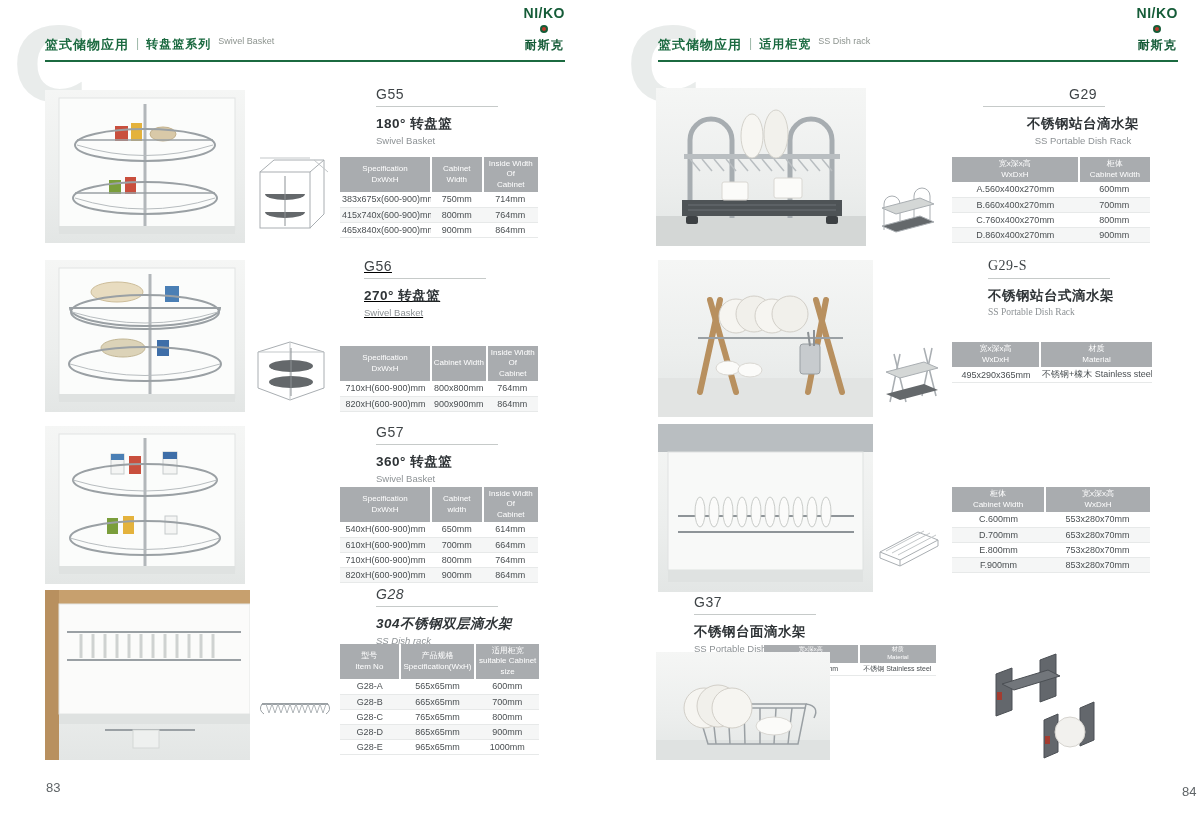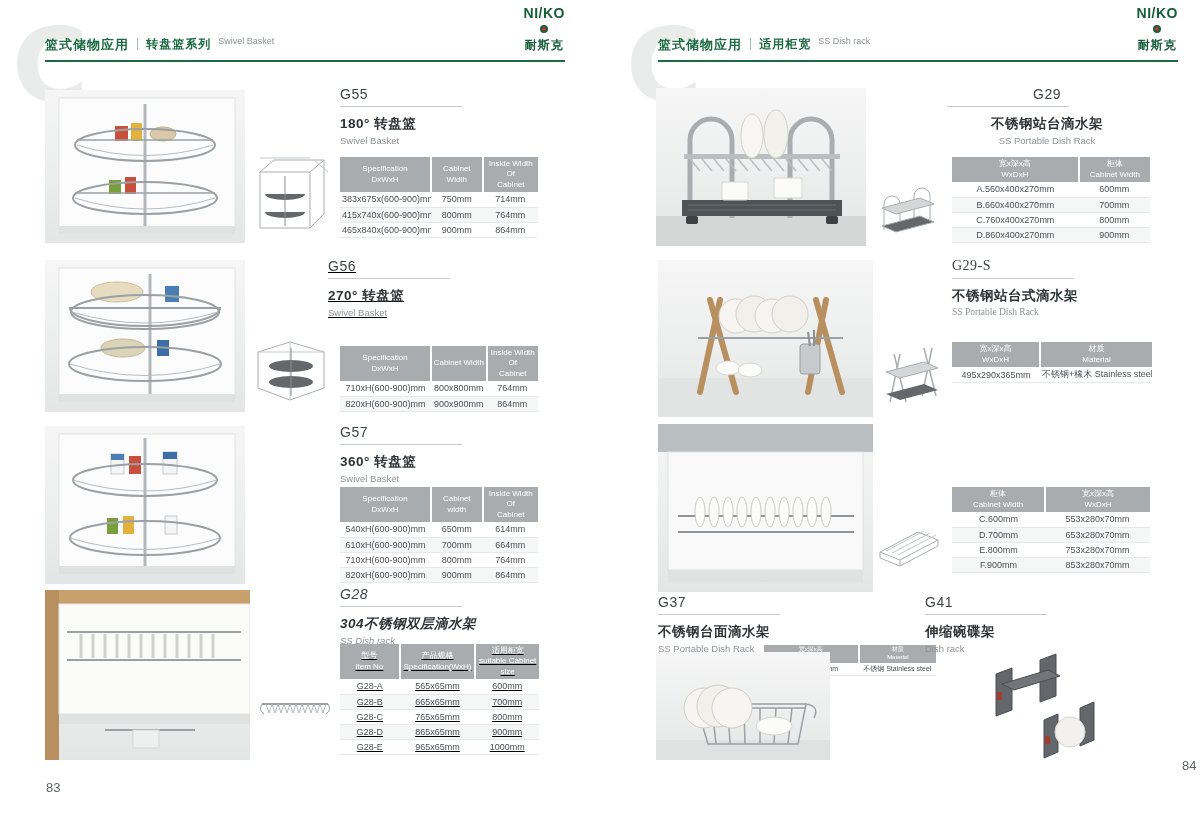--- a/index.html
+++ b/index.html
@@ -20,21 +20,21 @@
   .series-en { font-size:9px; color:#8d948f; }
   .logo { display:flex; align-items:center; gap:4px;flex-direction:column; }
   .logo-latin { font-size:14px; font-weight:800; color:#155c38; letter-spacing:.5px; }
   .logo-mark { width:8px; height:8px; border-radius:50%; border:2px solid #155c38; background:#c0392b; }
   .logo-cn { font-size:12px; font-weight:bold; color:#155c38; letter-spacing:1px; }
 
   .photo { position:absolute; z-index:1; background:linear-gradient(180deg,#f5f6f5 0%,#eceeed 60%,#e3e6e5 100%); }
   .photo svg { display:block; }
   .drawing { position:absolute; z-index:1; }
 
-  .info { position:absolute; z-index:1; width:200px; }
+  .info { position:absolute; z-index:1; width:200px;margin-left:36px; }
   .code { font-size:14px; color:#3f4447; letter-spacing:.5px; }
   .code-rule { width:122px; height:1px; background:#c6cac9; margin-top:4px; }
   .title-cn { font-size:13.5px; font-weight:bold; color:#2e3336; margin-top:8px; letter-spacing:.5px; }
   .title-en { font-size:9.5px; color:#8d9295; margin-top:2px; }
 
   .tbl { position:absolute; z-index:1; }
   .tbl table { border-collapse:collapse; width:100%; table-layout:fixed; }
   .tbl th { background:#a9acaf; color:#ffffff; font-weight:normal; font-size:8px;
     line-height:1.3; white-space:pre-line; text-align:center; vertical-align:middle;
     height:25px; padding:2px 1px; border-left:2px solid #ffffff; }
@@ -320,21 +320,21 @@
       <path d="M10 14 l3 9 l3 -9 l3 9 l3 -9 l3 9 l3 -9 l3 9 l3 -9 l3 9 l3 -9 l3 9 l3 -9 l3 9 l3 -9 l3 9 l3 -9 l3 9 l3 -9 l3 9 l3 -9" fill="none" stroke="#b2b7ba" stroke-width="1"></path>
       <path d="M6 14 q-4 6 2 10 M72 14 q4 6 -2 10" fill="none" stroke="#9aa0a4"></path>
     </svg>
   </div>
   <div class="info" style="left:340px;top:586px;font-style:italic;">
     <div class="code">G28</div>
     <div class="code-rule"></div>
     <div class="title-cn">304不锈钢双层滴水架</div>
     <div class="title-en">SS Dish rack</div>
   </div>
-  <div class="tbl" style="left:340px;top:644px;width:199px;text-decoration:underline;">
+  <div class="tbl" style="left:340px;top:644px;width:199px;">
       <table>
         <colgroup>
           <col style="width: 30%;">
           <col style="width: 38%;">
           <col style="width: 32%;">
         </colgroup>
         <thead>
           <tr>
             <th>型号
 Item No</th>
@@ -607,38 +607,32 @@
         <path d="M56 56 L60 92 M72 56 L74 92 M88 56 L89 92 M104 56 L104 92 M120 56 L118 92 M136 56 L132 92"></path>
         <path d="M150 52 q14 2 8 14"></path>
       </g>
       <circle cx="48" cy="56" r="20" fill="#f6f5f1" stroke="#d2cfc8"></circle>
       <circle cx="62" cy="54" r="21" fill="#f1f0eb" stroke="#d2cfc8"></circle>
       <circle cx="76" cy="56" r="20" fill="#f6f5f1" stroke="#d2cfc8"></circle>
       <ellipse cx="118" cy="74" rx="18" ry="9" fill="#fbfbf9" stroke="#d9d7d2"></ellipse>
     </svg>
   </div>
 
-  <div class="info" style="left:925px;top:594px;">
-    <div class="code">G41</div>
-    <div class="code-rule"></div>
-    <div class="title-cn">伸缩碗碟架</div>
-    <div class="title-en">Dish rack</div>
-  </div>
   <div class="photo" style="left:988px;top:648px;width:122px;height:112px;background:transparent;">
     <svg width="122" height="112" viewBox="0 0 122 112">
       <g fill="#63676c" stroke="#4b4f54">
         <path d="M8 26 L24 20 L24 62 L8 68 Z"></path>
         <path d="M52 12 L68 6 L68 48 L52 54 Z"></path>
         <path d="M14 36 L60 22 L72 28 L26 42 Z" fill="#72767b"></path>
         <rect x="9" y="44" width="5" height="8" fill="#a33c30" stroke="none"></rect>
       </g>
       <g fill="#63676c" stroke="#4b4f54">
         <path d="M56 72 L70 66 L70 104 L56 110 Z"></path>
         <path d="M92 60 L106 54 L106 92 L92 98 Z"></path>
         <circle cx="82" cy="84" r="15" fill="#f2f1ee" stroke="#d6d4cf"></circle>
         <rect x="57" y="88" width="5" height="8" fill="#a33c30" stroke="none"></rect>
       </g>
     </svg>
   </div>
 
-  <div class="pageno" style="left:1146px;top:758px;padding-left:36px;">84</div>
+  <div class="pageno" style="left:1146px;top:784px;padding-left:36px;">84</div>
 
 </div>
 
 </body></html>

